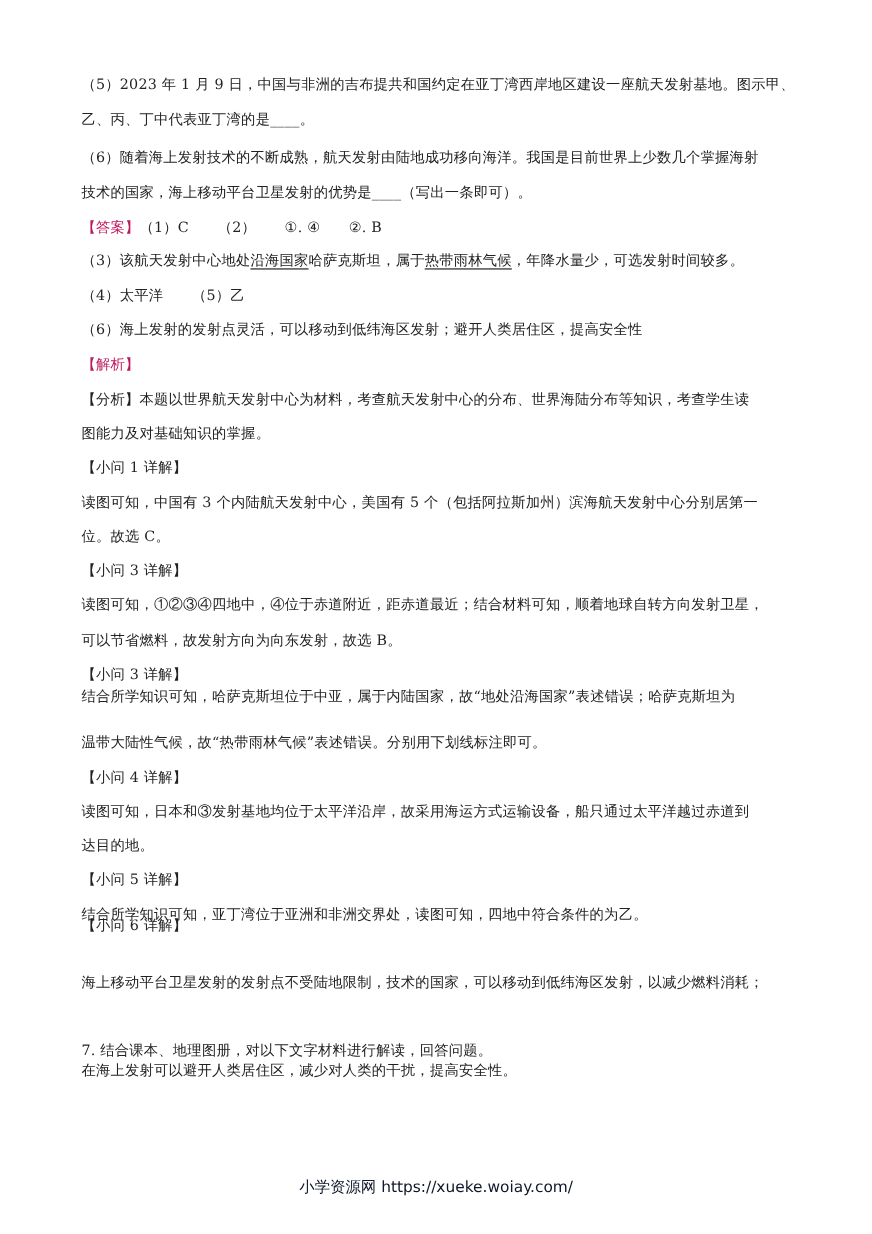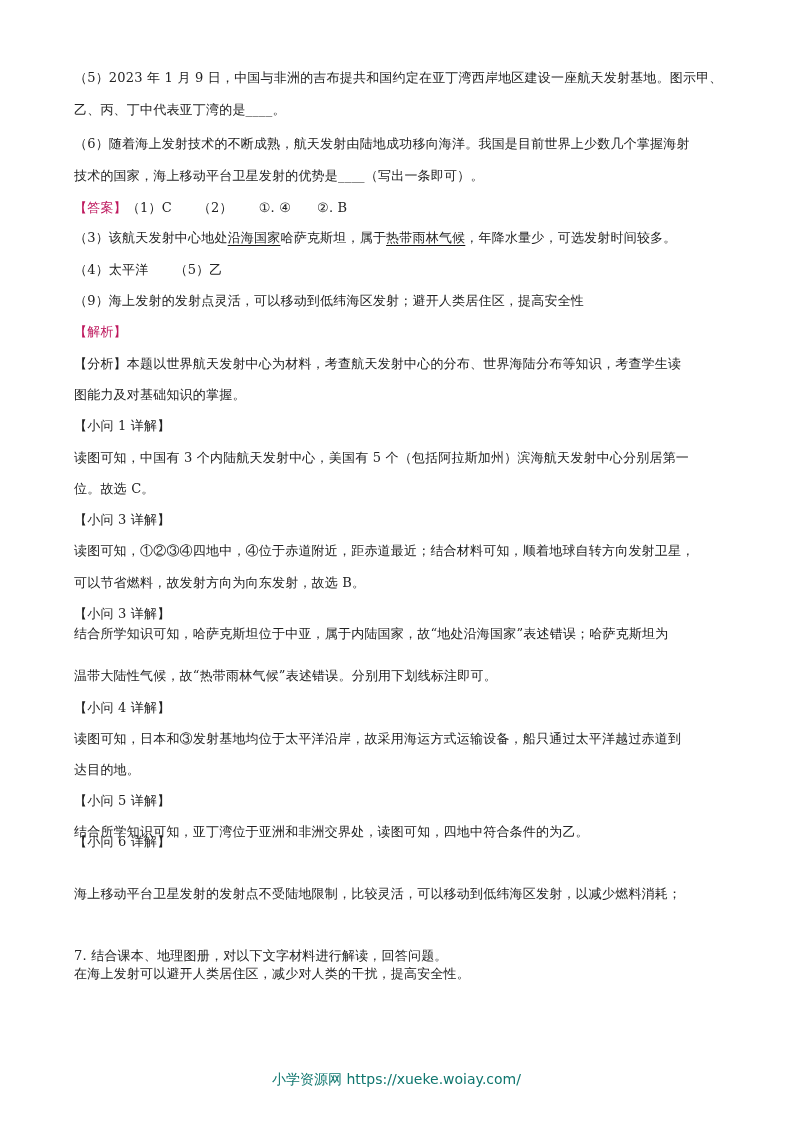--- a/index.html
+++ b/index.html
@@ -40,21 +40,21 @@
     }
     .gap2 { display: inline-block; width: 26px; }
     .footer {
       position: absolute;
       left: 0;
       width: 793px;
       top: 1071px;
       text-align: center;
       font-family: "DejaVu Sans", "Liberation Sans", sans-serif;
       font-size: 14px;
-      color: #0f766e;
+      color: #0f172a;
     }
   </style>
 </head>
 <body>
 
 <div class="page">
 
   <div class="line" style="top:6px;">（5）2023 年 1 月 9 日，中国与非洲的吉布提共和国约定在亚丁湾西岸地区建设一座航天发射基地。图示甲、</div>
   <div class="line" style="top:38px;">乙、丙、丁中代表亚丁湾的是____。</div>
 
@@ -63,21 +63,21 @@
 
   <div class="line" style="top:136px;">
     <span class="tag-blue">【答案】</span><span>（1）C</span><span class="gap2"></span><span>（2）</span><span class="gap2"></span><span>①. ④</span><span class="gap2"></span><span>②. B</span>
   </div>
   <div class="line" style="top:166px;">
     <span>（3）该航天发射中心地处</span><span class="u">沿海国家</span><span>哈萨克斯坦，属于</span><span class="u">热带雨林气候</span><span>，年降水量少，可选发射时间较多。</span>
   </div>
   <div class="line" style="top:198px;">
     <span>（4）太平洋</span><span class="gap2"></span><span>（5）乙</span>
   </div>
-  <div class="line" style="top:229px;">（9）海上发射的发射点灵活，可以移动到低纬海区发射；避开人类居住区，提高安全性</div>
+  <div class="line" style="top:229px;">（6）海上发射的发射点灵活，可以移动到低纬海区发射；避开人类居住区，提高安全性</div>
 
   <div class="line tag-blue" style="top:260px;">【解析】</div>
   <div class="line" style="top:292px;">【分析】本题以世界航天发射中心为材料，考查航天发射中心的分布、世界海陆分布等知识，考查学生读</div>
   <div class="line" style="top:323px;">图能力及对基础知识的掌握。</div>
 
   <div class="line" style="top:354px;">【小问 1 详解】</div>
   <div class="line" style="top:386px;">读图可知，中国有 3 个内陆航天发射中心，美国有 5 个（包括阿拉斯加州）滨海航天发射中心分别居第一</div>
   <div class="line" style="top:417px;">位。故选 C。</div>
 
   <div class="line" style="top:448px;">【小问 3 详解】</div>
@@ -89,19 +89,19 @@
   <div class="line" style="top:604px;">温带大陆性气候，故“热带雨林气候”表述错误。分别用下划线标注即可。</div>
 
   <div class="line" style="top:636px;">【小问 4 详解】</div>
   <div class="line" style="top:667px;">读图可知，日本和③发射基地均位于太平洋沿岸，故采用海运方式运输设备，船只通过太平洋越过赤道到</div>
   <div class="line" style="top:698px;">达目的地。</div>
 
   <div class="line" style="top:729px;">【小问 5 详解】</div>
   <div class="line" style="top:760px;">结合所学知识可知，亚丁湾位于亚洲和非洲交界处，读图可知，四地中符合条件的为乙。</div>
 
   <div class="line" style="top:770px;">【小问 6 详解】</div>
-  <div class="line" style="top:822px;">海上移动平台卫星发射的发射点不受陆地限制，比较灵活，可以移动到低纬海区发射，以减少燃料消耗；</div>
+  <div class="line" style="top:822px;">海上移动平台卫星发射的发射点不受陆地限制，技术的国家，可以移动到低纬海区发射，以减少燃料消耗；</div>
   <div class="line" style="top:902px;">在海上发射可以避开人类居住区，减少对人类的干扰，提高安全性。</div>
 
   <div class="line" style="top:884px;">7. 结合课本、地理图册，对以下文字材料进行解读，回答问题。</div>
 </div>
 
 <div class="footer">小学资源网 https://xueke.woiay.com/</div>
 
 </body></html>

